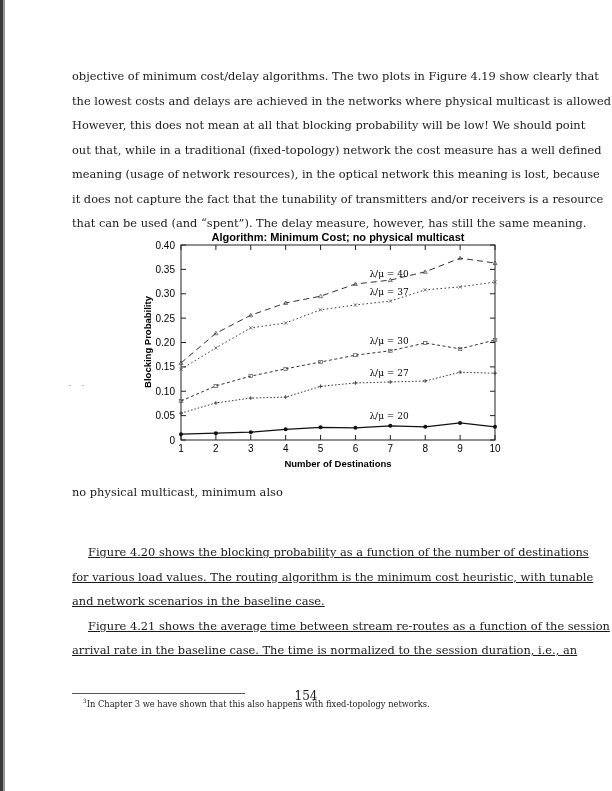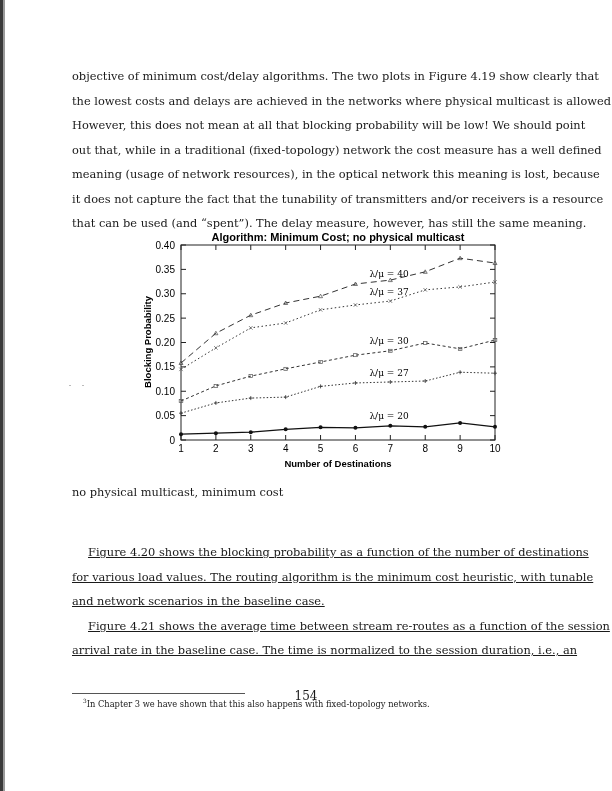--- a/index.html
+++ b/index.html
@@ -194,21 +194,21 @@
       </g>
     </g>
   <text class="axis-label" x="338" y="467" text-anchor="middle">Number of Destinations</text>
   <text class="axis-label" x="0" y="0" text-anchor="middle" transform="translate(151,342) rotate(-90)">Blocking Probability</text>
 </svg>
 
 <div class="speck" style="left:69px;top:385px;"></div>
 <div class="speck" style="left:82px;top:385px;"></div>
 
 <div class="text-block" id="caption">
-  <span class="line last">no physical multicast, minimum cost</span>
+  <span class="line last">no physical multicast, minimum also</span>
 </div>
 
 <div class="text-block" id="para-bottom">
   <span class="line" style="padding-left:16px;box-sizing:border-box;width:441px;">Figure 4.20 shows the blocking probability as a function of the number of destinations</span>
   <span class="line">for various load values. The routing algorithm is the minimum cost heuristic, with tunable</span>
   <span class="line last">and network scenarios in the baseline case.</span>
   <span class="line" style="padding-left:16px;box-sizing:border-box;width:441px;">Figure 4.21 shows the average time between stream re-routes as a function of the session</span>
   <span class="line">arrival rate in the baseline case. The time is normalized to the session duration, i.e., an</span>
 </div>
 

